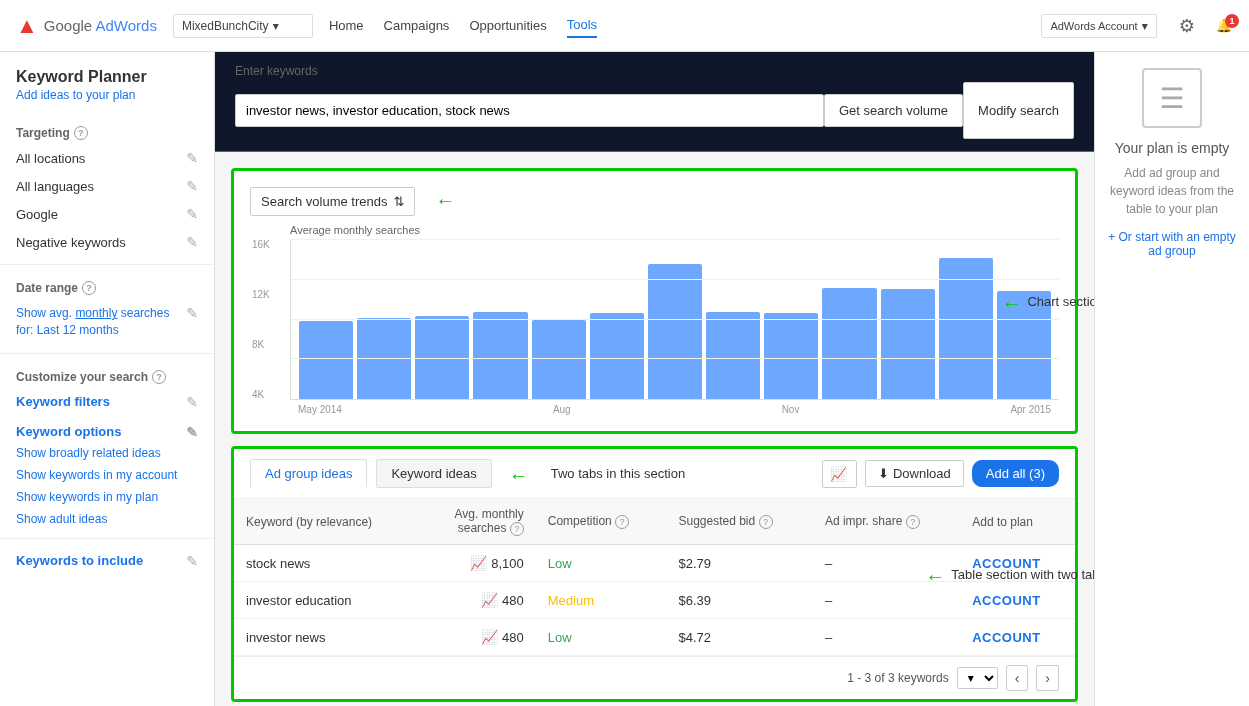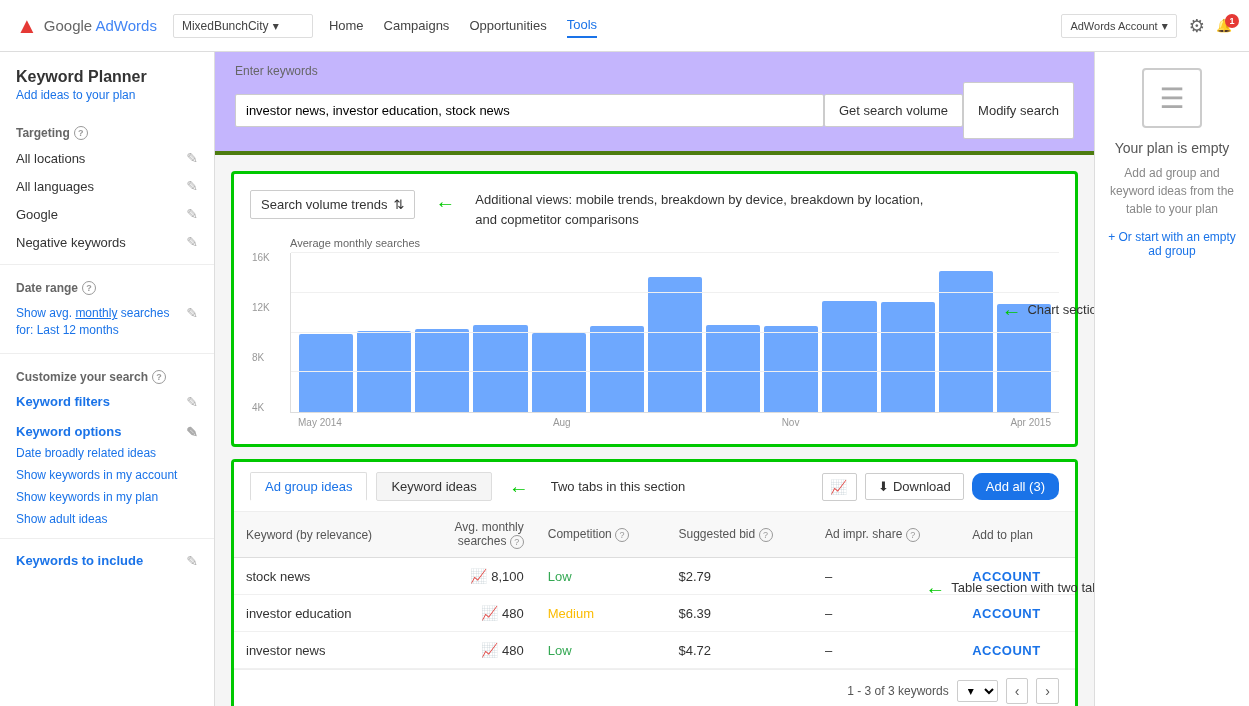--- a/index.html
+++ b/index.html
@@ -12,21 +12,21 @@
     }
     .logo-area { display: flex; align-items: center; gap: 6px; min-width: 130px; }
     .account-selector {
       display: flex; align-items: center; gap: 4px; border: 1px solid #ddd;
       padding: 4px 8px; border-radius: 2px; background: #fff; cursor: pointer;
       font-size: 12px; color: #444; min-width: 140px;
     }
     .nav-links { display: flex; gap: 20px; align-items: center; flex: 1; }
     .nav-link { font-size: 13px; color: #444; text-decoration: none; cursor: pointer; padding: 4px 0; }
     .nav-link.active { color: #1a73e8; border-bottom: 2px solid #1a73e8; }
-    .nav-right { display: flex; align-items: center; gap: 12px; margin-left: auto; }
+    .nav-right { display: flex; align-items: center; gap: 22px; margin-left: auto; }
     .nav-account-btn {
       display: flex; align-items: center; gap: 4px; font-size: 12px;
       color: #444; cursor: pointer; border: 1px solid #ddd; padding: 4px 8px; border-radius: 2px;
     }
     .gear-icon, .bell-icon { font-size: 18px; color: #666; cursor: pointer; }
     .bell-badge { position: relative; display: inline-block; }
     .bell-badge::after {
       content: '1'; position: absolute; top: -4px; right: -6px;
       background: #e53935; color: #fff; font-size: 9px; border-radius: 50%;
       width: 14px; height: 14px; display: flex; align-items: center; justify-content: center;
@@ -66,21 +66,21 @@
       display: flex; align-items: center; justify-content: space-between;
       padding: 8px 16px 2px; font-size: 13px; font-weight: bold; color: #1a73e8;
     }
     .sidebar-subitem { padding: 4px 16px; font-size: 12px; color: #1a73e8; cursor: pointer; }
 
     
     .main-content { flex: 1; overflow-y: auto; padding: 0; }
 
     
     .search-bar-area {
-      background: #c4b5fd; padding: 12px 20px 12px; border-bottom: 4px solid #4d7c0f;
+      background: #0f172a; padding: 12px 20px 12px; border-bottom: 1px solid #4d7c0f;
     }
     .search-label { font-size: 12px; color: #666; margin-bottom: 4px; }
     .search-row { display: flex; align-items: center; }
     .keyword-input {
       flex: 1; border: 1px solid #ccc; border-radius: 2px; padding: 8px 10px;
       font-size: 13px; outline: none;
     }
     .btn-search-vol {
       background: #fff; border: 1px solid #ccc; padding: 8px 14px;
       font-size: 13px; cursor: pointer; border-radius: 2px; color: #333;
@@ -285,21 +285,21 @@
 
     <div class="sidebar-item">
       <span style="font-weight:bold;color:#1a73e8;">Keyword filters</span>
       <span class="edit-icon">✎</span>
     </div>
 
     <div class="keyword-options-header">
       <span>Keyword options</span>
       <span class="edit-icon">✎</span>
     </div>
-    <div class="sidebar-subitem">Date broadly related ideas</div>
+    <div class="sidebar-subitem">Show broadly related ideas</div>
     <div class="sidebar-subitem">Show keywords in my account</div>
     <div class="sidebar-subitem">Show keywords in my plan</div>
     <div class="sidebar-subitem">Show adult ideas</div>
 
     <div class="divider"></div>
 
     <div class="sidebar-item">
       <span style="font-weight:bold;color:#1a73e8;">Keywords to include</span>
       <span class="edit-icon">✎</span>
     </div>
@@ -317,22 +317,20 @@
     </div>
 
     <div style="position:relative;">
       <div class="chart-section">
         <div class="chart-top">
           <div class="chart-dropdown">
             <span>Search volume trends</span>
             <span>⇅</span>
           </div>
           <span class="arrow-right">←</span>
-          <div class="chart-note">Additional views: mobile trends, breakdown by device,
-breakdown by location, and copmetitor comparisons</div>
         </div>
 
         <div class="chart-area">
           <div class="chart-y-label">Average monthly searches</div>
           <div style="position:relative;">
 
             <div class="y-axis-labels">
               <span class="y-label">4K</span>
               <span class="y-label">8K</span>
               <span class="y-label">12K</span>

